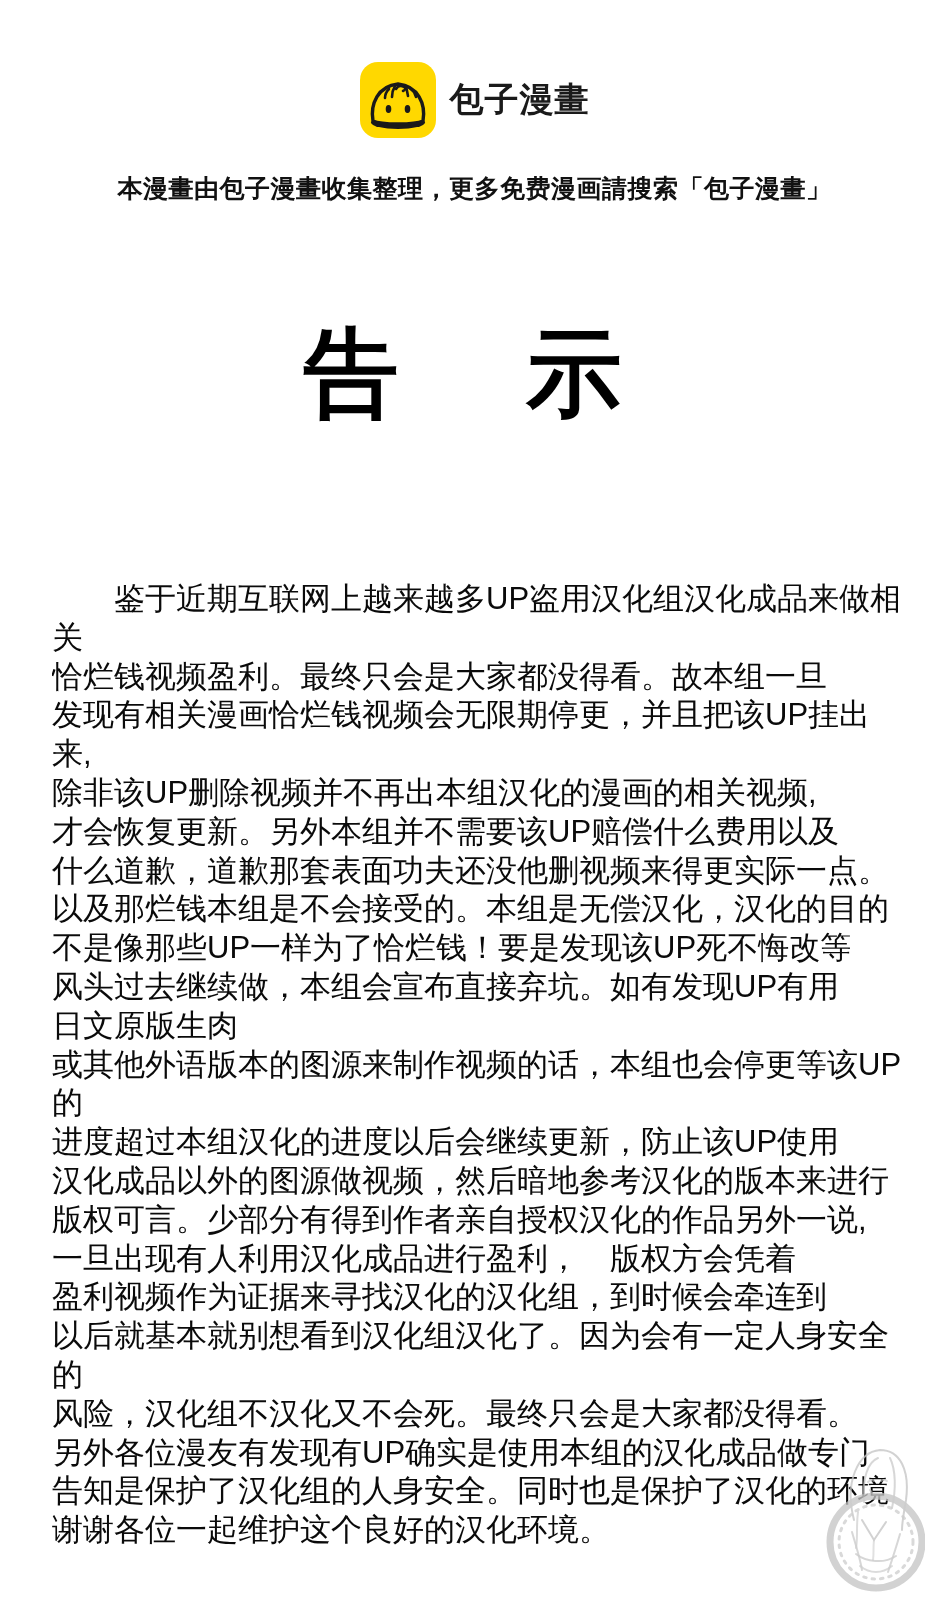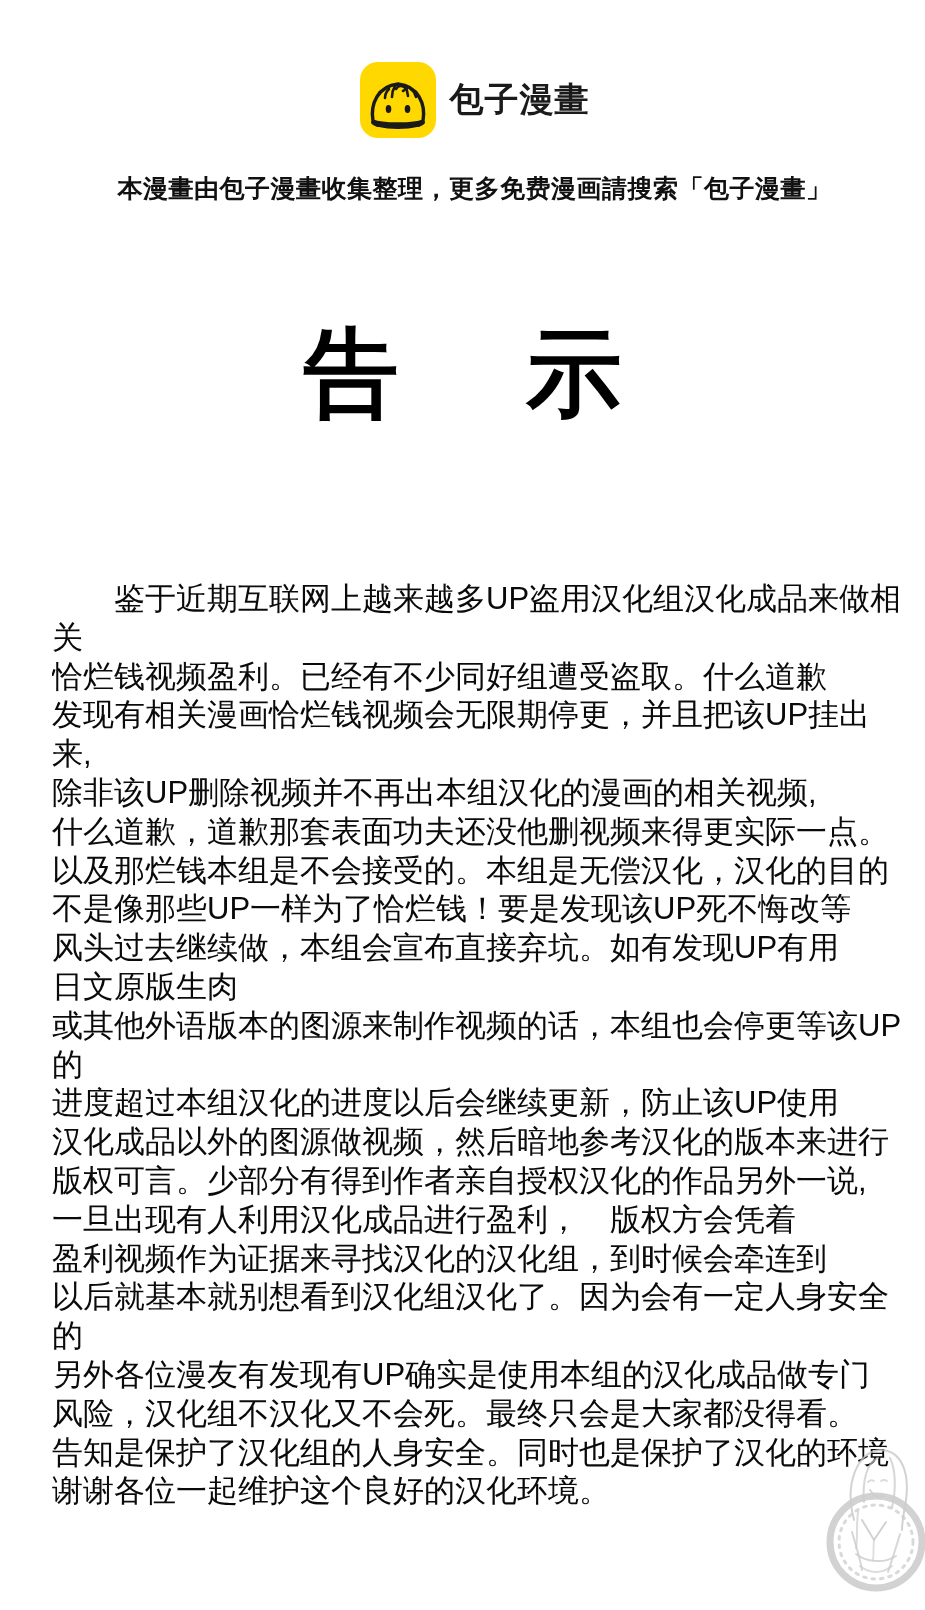--- a/index.html
+++ b/index.html
@@ -121,37 +121,38 @@
 
   <div class="subtitle">本漫畫由包子漫畫收集整理，更多免费漫画請搜索「包子漫畫」</div>
 
   <div class="notice-title">
     <span>告</span>
     <span>示</span>
   </div>
 
   <div class="body-text">
       <div>　　鉴于近期互联网上越来越多UP盗用汉化组汉化成品来做相关</div>
-      <div>恰烂钱视频盈利。已经有不少同好组遭受盗取。什么道歉</div>
+      <div>恰烂钱视频盈利。最终只会是大家都没得看。故本组一旦</div>
       <div>发现有相关漫画恰烂钱视频会无限期停更，并且把该UP挂出来,</div>
       <div>除非该UP删除视频并不再出本组汉化的漫画的相关视频,</div>
+      <div>才会恢复更新。另外本组并不需要该UP赔偿什么费用以及</div>
       <div>什么道歉，道歉那套表面功夫还没他删视频来得更实际一点。</div>
       <div>以及那烂钱本组是不会接受的。本组是无偿汉化，汉化的目的</div>
       <div>不是像那些UP一样为了恰烂钱！要是发现该UP死不悔改等</div>
       <div>风头过去继续做，本组会宣布直接弃坑。如有发现UP有用</div>
       <div>日文原版生肉</div>
       <div>或其他外语版本的图源来制作视频的话，本组也会停更等该UP的</div>
       <div>进度超过本组汉化的进度以后会继续更新，防止该UP使用</div>
       <div>汉化成品以外的图源做视频，然后暗地参考汉化的版本来进行</div>
       <div>版权可言。少部分有得到作者亲自授权汉化的作品另外一说,</div>
       <div>一旦出现有人利用汉化成品进行盈利，　版权方会凭着</div>
       <div>盈利视频作为证据来寻找汉化的汉化组，到时候会牵连到</div>
       <div>以后就基本就别想看到汉化组汉化了。因为会有一定人身安全的</div>
+      <div>风险，汉化组不汉化又不会死。最终只会是大家都没得看。</div>
       <div>另外各位漫友有发现有UP确实是使用本组的汉化成品做专门</div>
-      <div>风险，汉化组不汉化又不会死。最终只会是大家都没得看。</div>
       <div>告知是保护了汉化组的人身安全。同时也是保护了汉化的环境</div>
       <div>谢谢各位一起维护这个良好的汉化环境。</div>
     </div>
 
   <svg class="watermark" viewBox="0 0 110 152" xmlns="http://www.w3.org/2000/svg">
     <g stroke="#c4c4c4" fill="none" stroke-width="2" stroke-linecap="round">
 
       <circle cx="58" cy="100" r="46" stroke-width="7" opacity="0.9"></circle>
 
       <circle cx="58" cy="100" r="37" stroke-width="3" stroke-dasharray="2.5 6" opacity="0.75"></circle>

